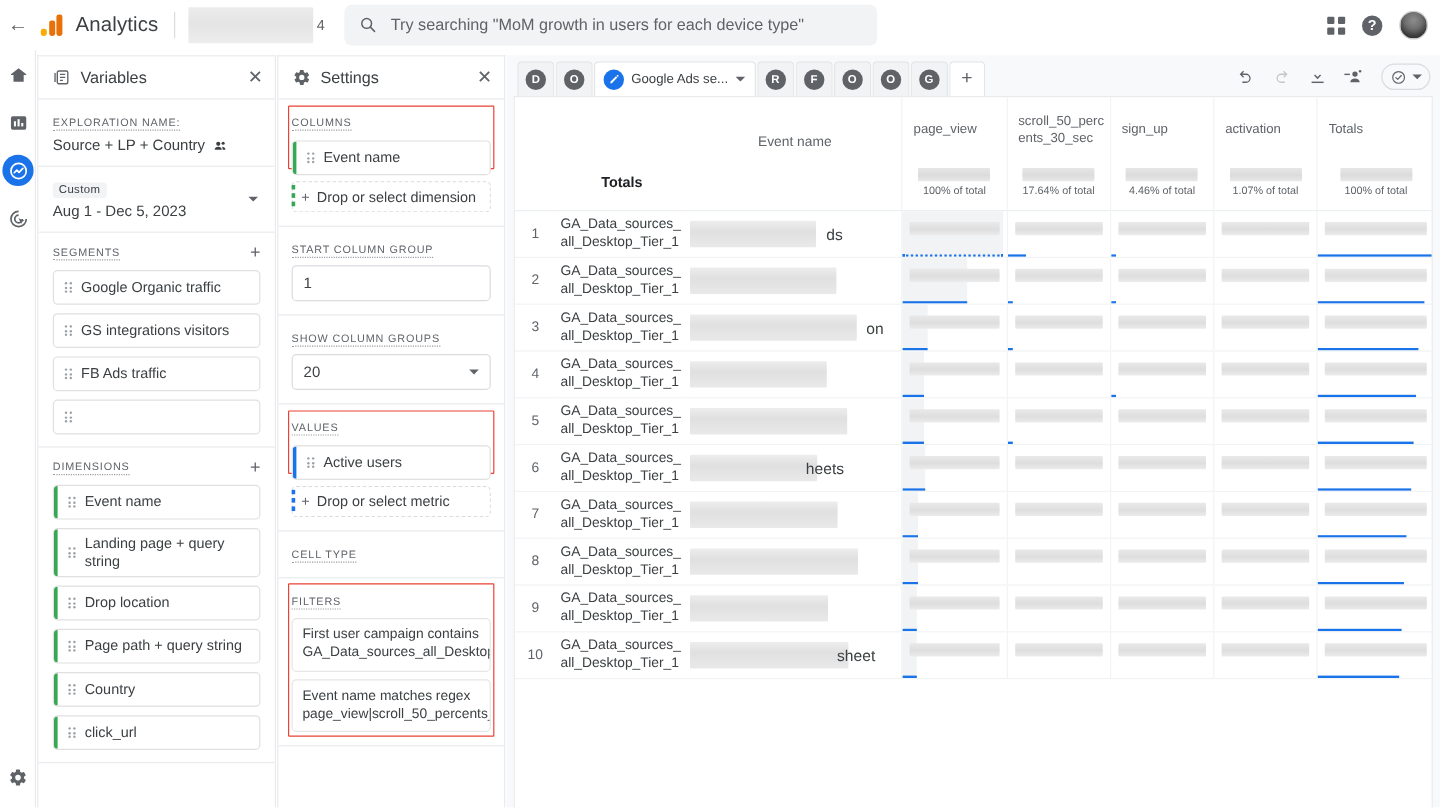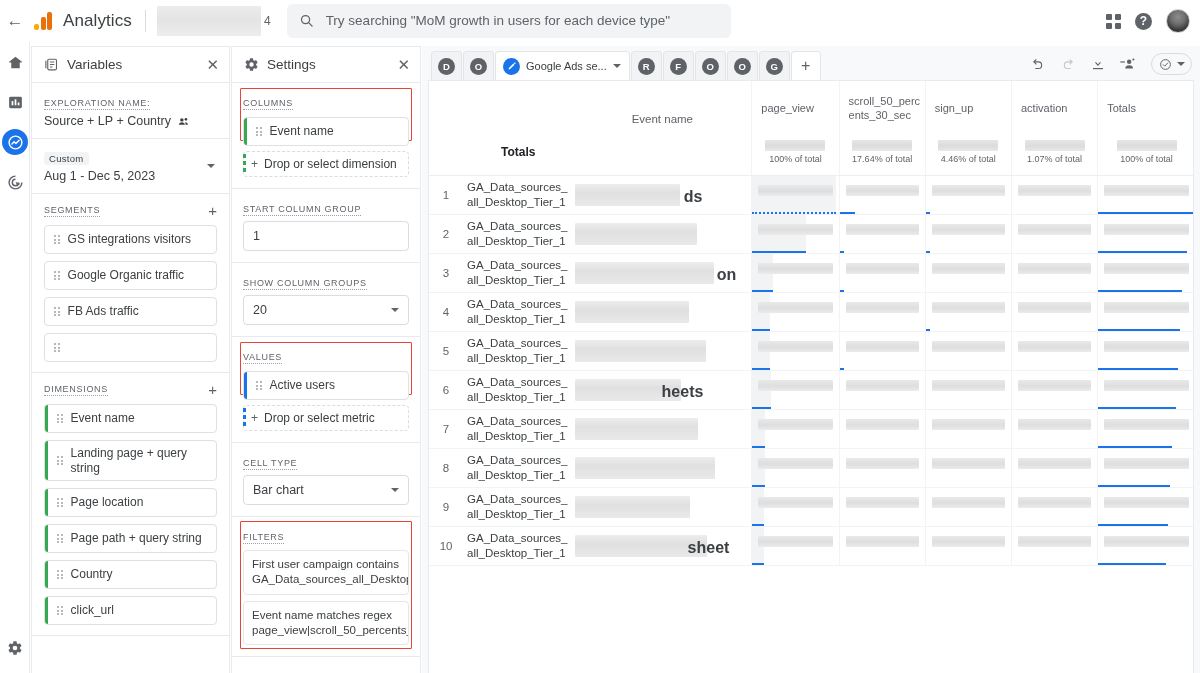--- a/index.html
+++ b/index.html
@@ -233,21 +233,21 @@
   .data-row td {
     height: 39px; border-bottom: 1px solid #f1f3f4; position: relative;
   }
   .idx { font-size: 11.5px; color: #5f6368; text-align: center; width: 34px; }
   .camp { font-size: 11.5px; color: #3c4043; line-height: 1.3; padding-left: 4px !important; word-break: break-all; }
   .redact-query {
     height: 22px; border-radius: 1px;
     background: linear-gradient(180deg,#ededed 0%,#e0e0e0 40%,#e9e9e9 100%);
     margin-right: 6px; position: relative;
   }
-  .q-tail { position: absolute; right: -22px; top: 4px; font-size: 16px; color: #3c4043; font-weight: bold; }
+  .q-tail { position: absolute; right: -22px; top: 4px; font-size: 13px; color: #3c4043; }
 
   .barcell { border-left: 1px solid #f1f3f4; position: relative; overflow: hidden; }
   .barfill { position: absolute; left: 0; top: 0; bottom: 0; background: #f1f3f4; }
   .barline { position: absolute; left: 0; bottom: 0; height: 2px; background: #1a73e8; }
   .barline.dotted { background: transparent; border-top: 2px dotted #1a73e8; }
   .redact-cell {
     position: absolute; left: 6px; right: 6px; top: 9px; height: 11px;
     background: linear-gradient(180deg,#e9e9e9,#dedede 55%,#ebebeb);
     border-radius: 1px;
   }
@@ -364,32 +364,32 @@
       </div>
       <div class="chip">
         <span class="dots">
             <i></i>
             <i></i>
             <i></i>
             <i></i>
             <i></i>
             <i></i>
           </span>
+        <span class="label">Google Organic traffic</span>
+      </div>
+      <div class="chip">
+        <span class="dots">
+            <i></i>
+            <i></i>
+            <i></i>
+            <i></i>
+            <i></i>
+            <i></i>
+          </span>
         <span class="label">GS integrations visitors</span>
-      </div>
-      <div class="chip">
-        <span class="dots">
-            <i></i>
-            <i></i>
-            <i></i>
-            <i></i>
-            <i></i>
-            <i></i>
-          </span>
-        <span class="label">Google Organic traffic</span>
       </div>
       <div class="chip">
         <span class="dots">
             <i></i>
             <i></i>
             <i></i>
             <i></i>
             <i></i>
             <i></i>
           </span>
@@ -436,21 +436,21 @@
       </div>
       <div class="chip dim">
         <span class="dots">
             <i></i>
             <i></i>
             <i></i>
             <i></i>
             <i></i>
             <i></i>
           </span>
-        <span class="label">Page location</span>
+        <span class="label">Drop location</span>
       </div>
       <div class="chip dim">
         <span class="dots">
             <i></i>
             <i></i>
             <i></i>
             <i></i>
             <i></i>
             <i></i>
           </span>
@@ -542,24 +542,20 @@
         <span class="label">Active users</span>
       </div>
       <div class="drop-slot blue">
         <span style="color:#5f6368;">+</span>
         <span>Drop or select metric</span>
       </div>
     </div>
 
     <div class="s-sec">
       <span class="caption">CELL TYPE</span>
-      <div class="select">
-        <span>Bar chart</span>
-        <span class="caret"></span>
-      </div>
     </div>
 
     <div class="s-sec">
       <div class="hl-filters"></div>
       <span class="caption">FILTERS</span>
       <div class="filter-card">First user campaign contains GA_Data_sources_all_Desktop_</div>
       <div class="filter-card">Event name matches regex page_view|scroll_50_percents_</div>
       
     </div>
   </div>

